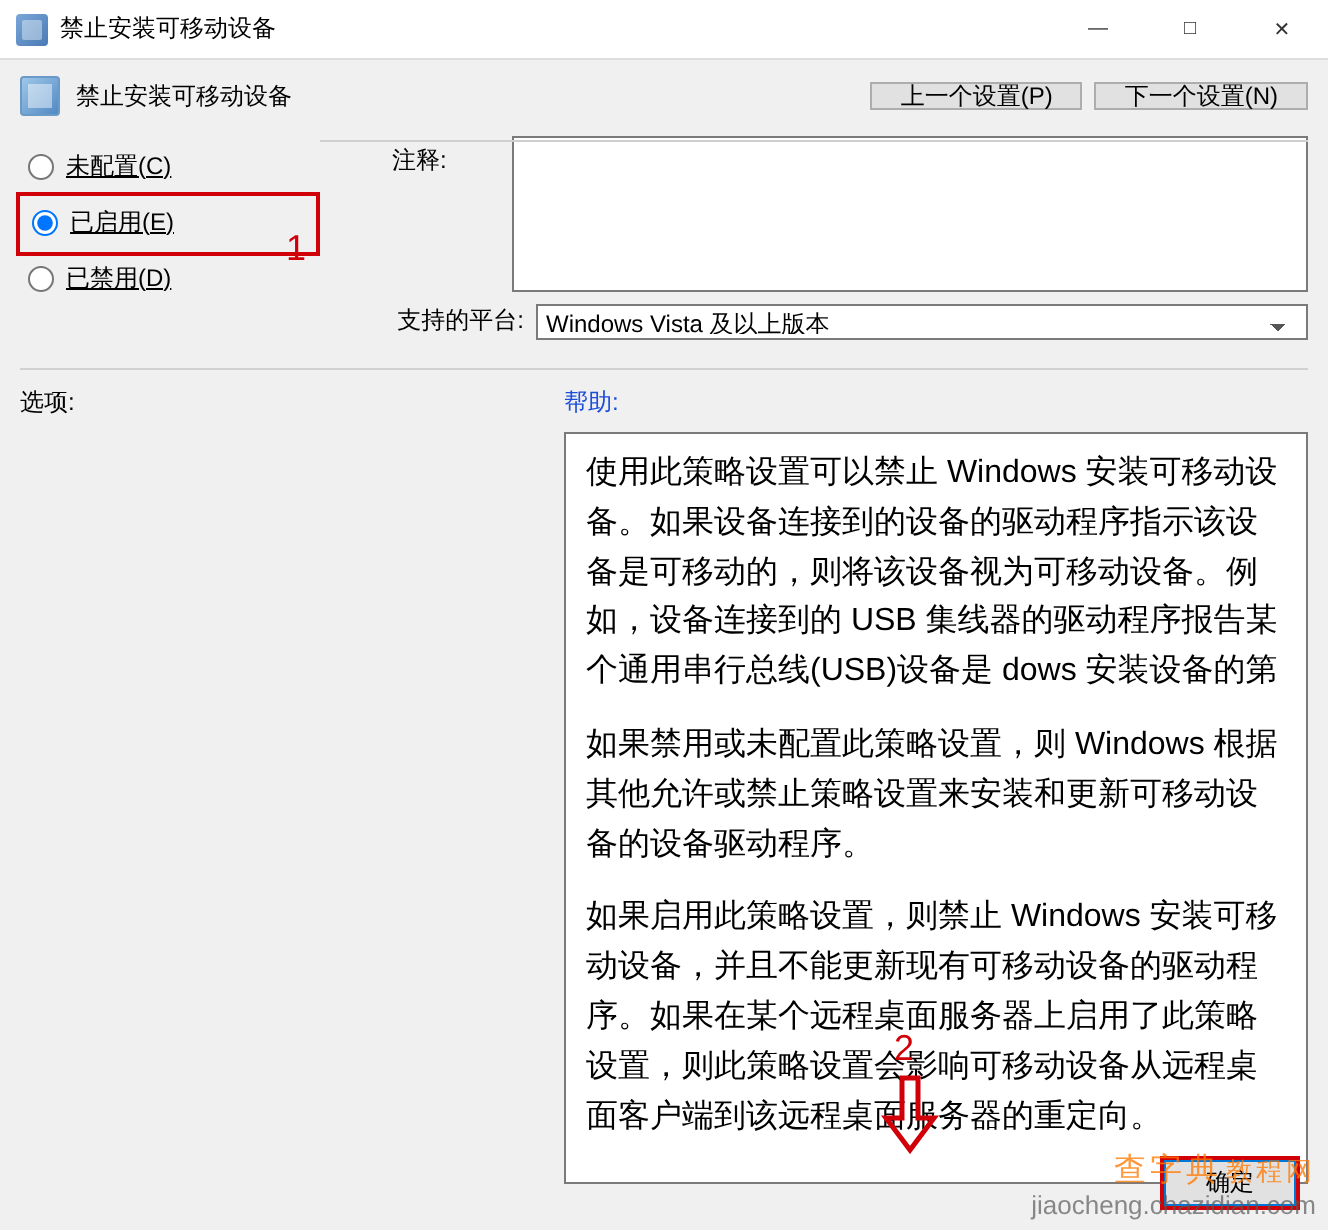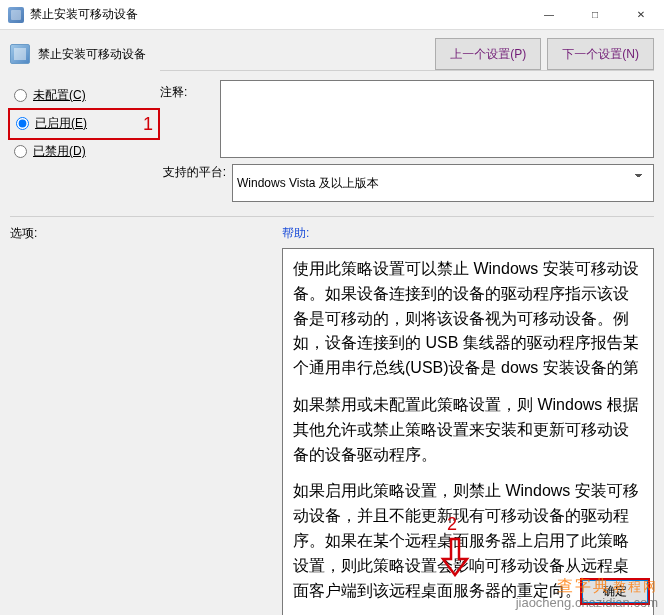--- a/index.html
+++ b/index.html
@@ -50,23 +50,23 @@
     background: linear-gradient(135deg,#9fc7e8 0%,#5189c4 100%);
     border:1px solid #6a9bc8; border-radius:2px;
     position:relative;
   }
   .header-row .icon::after {
     content:""; position:absolute; inset:3px; background:rgba(255,255,255,.45);
   }
   .header-row .name { flex:1; font-size:12px; color:#000; }
   .nav-btns { display:flex; gap:6px; }
   .btn {
-    height:32px; padding:0 14px;
+    height:14px; padding:0 14px;
     background:#e1e1e1; border:1px solid #adadad;
-    font-size:12px; color:#701a75; display:flex; align-items:center; justify-content:center;
+    font-size:12px; color:#000000; display:flex; align-items:center; justify-content:center;
     cursor:pointer;
   }
 
   .hr {
     position: absolute;
     top: 40px;
     left: 160px;
     right: 10px;
     border-top: 1px solid #d0d0d0;
   }
@@ -80,32 +80,32 @@
     padding-left:4px;
     text-decoration:underline;
   }
   .radio-row input { margin-right:6px; }
   .radio-row label { color:#000; }
   .highlight-box { border:2px solid #d10008; padding:2px 4px 2px 2px; margin-left:-2px; }
   .annot-1 {
     position:absolute; left:143px; top:84px; color:#d10008; font-size:18px; font-weight:400;
   }
 
-  .right-col { flex:1; }
+  .right-col { flex:1;margin-left:36px; }
   .form-row { display:flex; margin-bottom:6px; }
   .form-row .lab { width:60px; text-align:left; padding-top:4px; color:#000; padding-left:0; }
   .comment-box {
     flex:1; height:78px; padding:4px 6px;
     background:#fff; border:1px solid #7a7a7a; resize:none;
     font-family:inherit; font-size:12px;
   }
   .platform-row { display:flex; align-items:flex-start; }
   .platform-row .lab { width:72px; text-align:right; padding-right:6px; color:#000; }
   .platform-select {
-    flex:1; height:38px; padding:2px 4px;
+    flex:1; height:18px; padding:2px 4px;
     background:#fff; border:1px solid #7a7a7a;
     font-family:inherit; font-size:12px; color:#000;
     appearance:none;
     background-image: linear-gradient(45deg, transparent 50%, #555 50%), linear-gradient(135deg, #555 50%, transparent 50%);
     background-position: calc(100% - 14px) 9px, calc(100% - 10px) 9px;
     background-size: 4px 4px, 4px 4px;
     background-repeat:no-repeat;
   }
 
   .hr2 {

